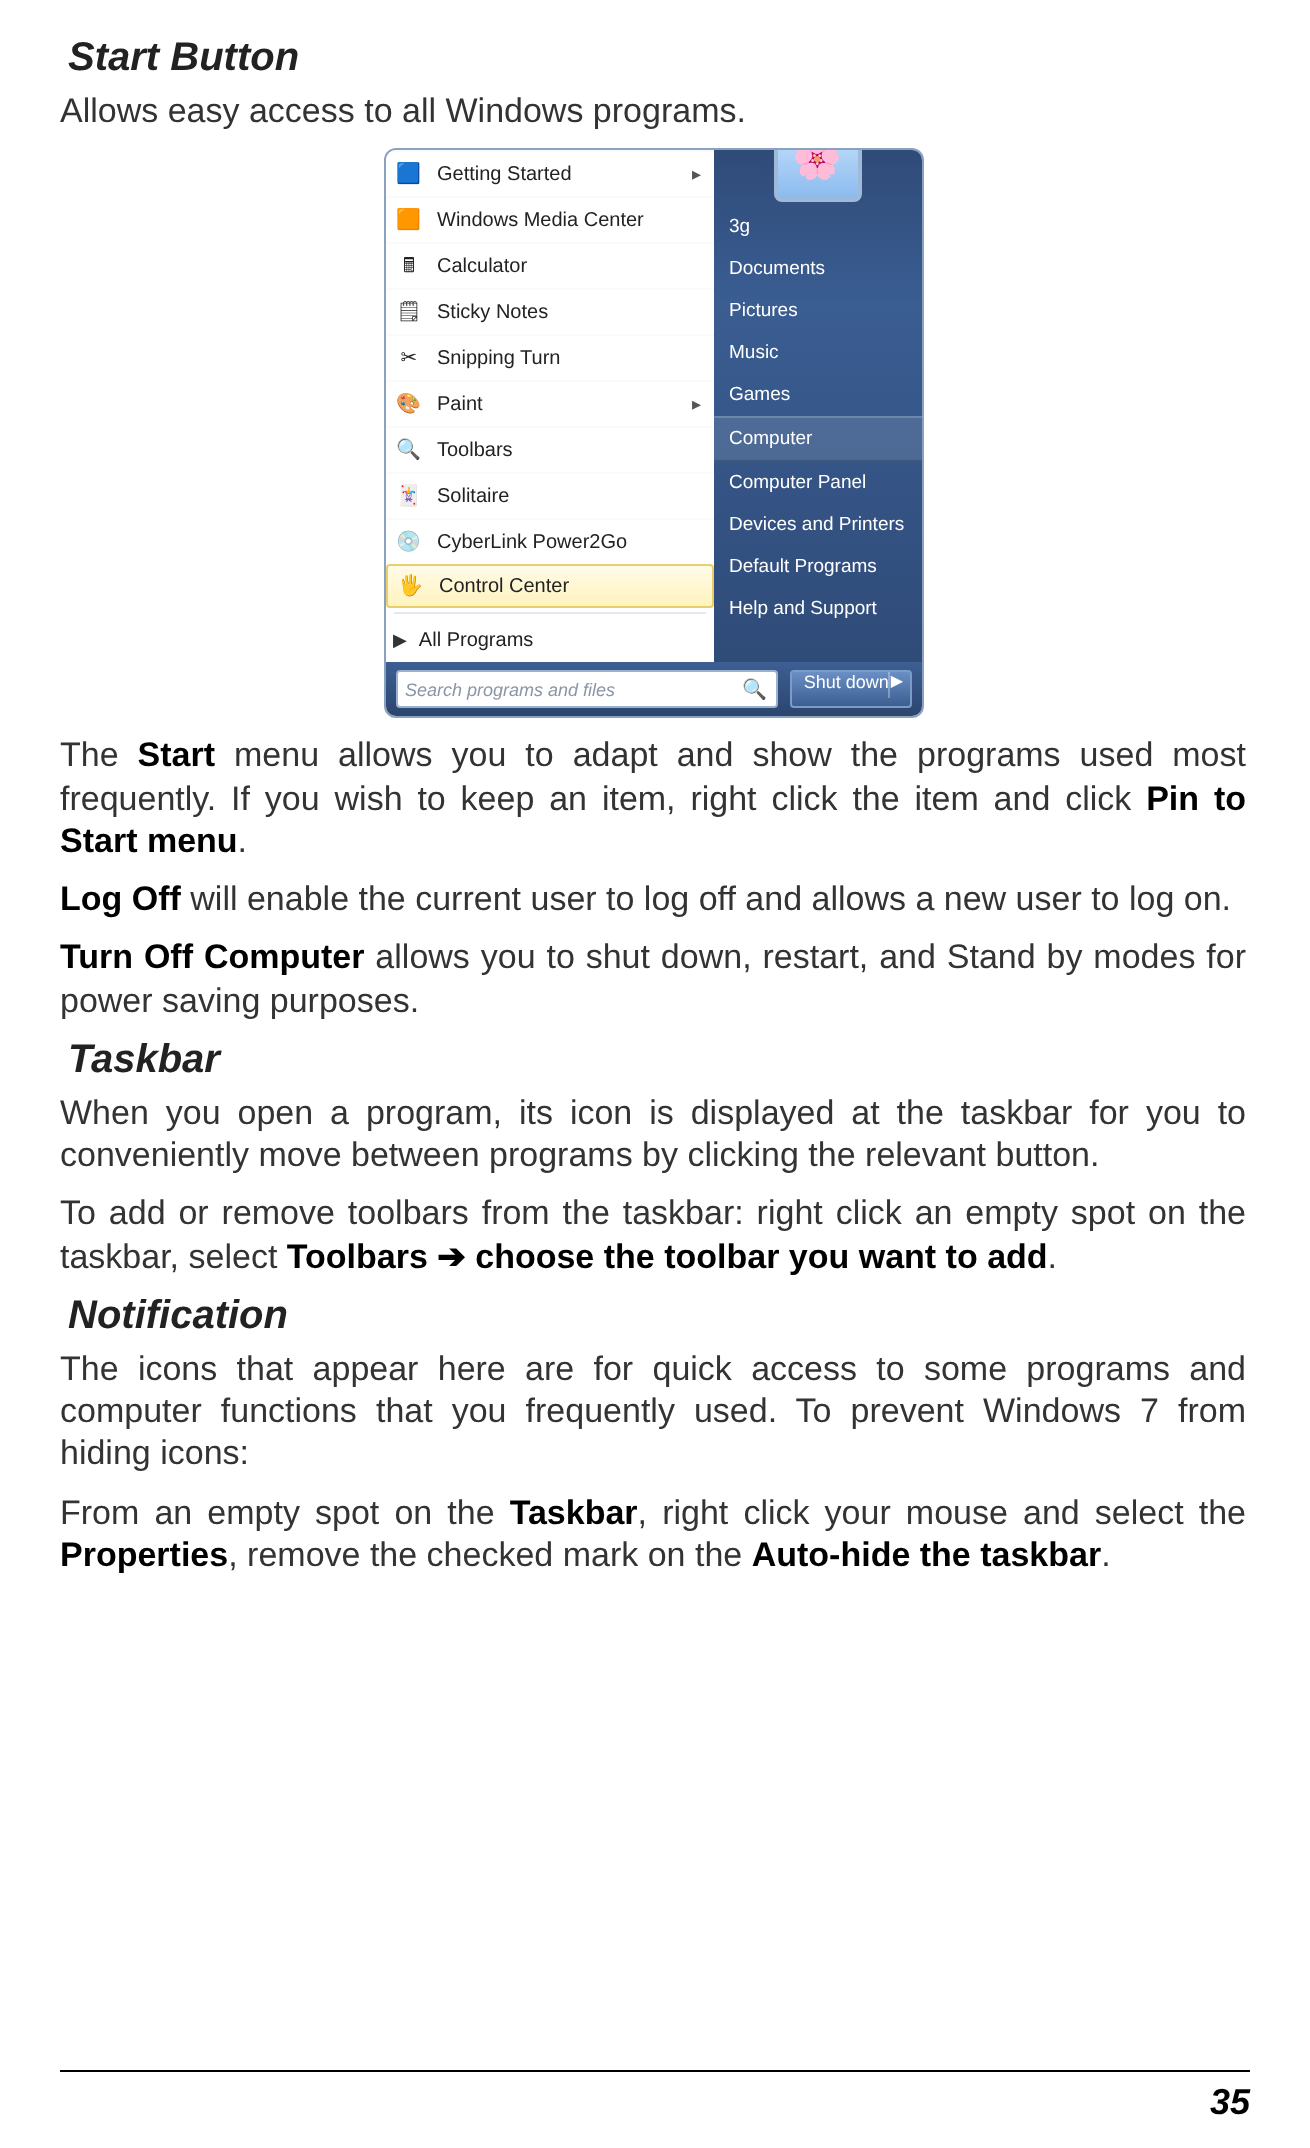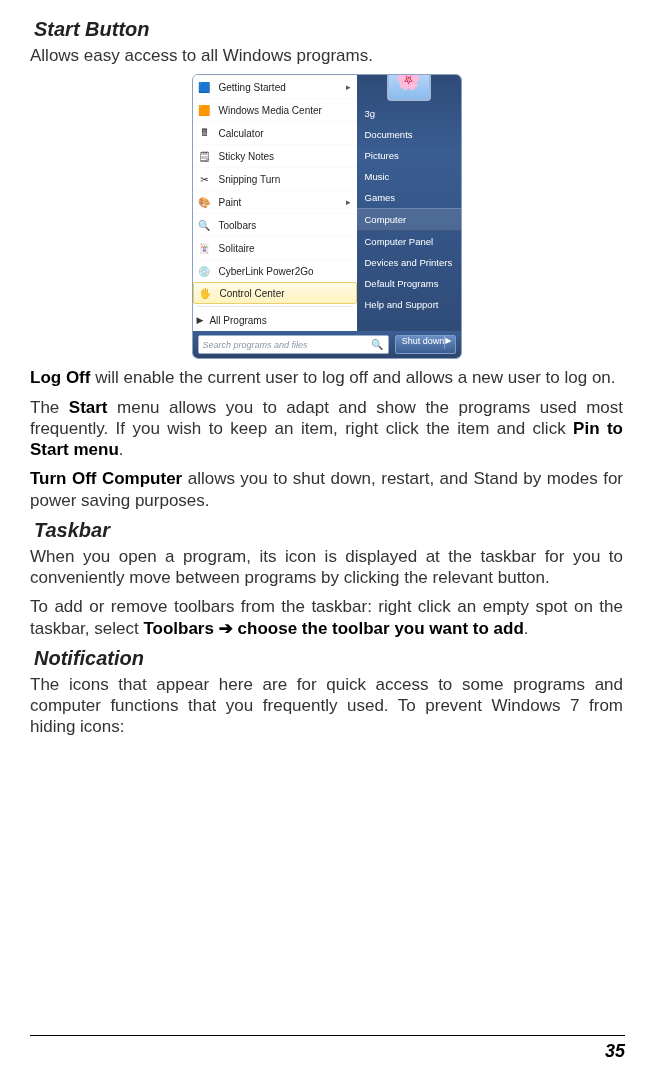--- a/index.html
+++ b/index.html
@@ -240,33 +240,36 @@
       </div>
       <div class="shut">
         <span>Shut down</span>
         <span class="sep"></span>
         <span class="ar">▶</span>
       </div>
     </div>
   </div>
 
   <p class="body">
+    <span>The </span><b>Start</b><span> menu allows you to adapt and show the programs used most frequently. If you wish to keep an item, right click the item and click </span><b>Pin to Start menu</b><span>.</span>
+  </p>
+  <p class="body">
     <b>Log Off</b><span> will enable the current user to log off and allows a new user to log on.</span>
-  </p>
-  <p class="body">
-    <span>The </span><b>Start</b><span> menu allows you to adapt and show the programs used most frequently. If you wish to keep an item, right click the item and click </span><b>Pin to Start menu</b><span>.</span>
   </p>
   <p class="body">
     <b class="u">Turn Off Computer</b><span> allows you to shut down, restart, and Stand by modes for power saving purposes.</span>
   </p>
 
   <h3 class="section">Taskbar</h3>
   <p class="body">When you open a program, its icon is displayed at the taskbar for you to conveniently move between programs by clicking the relevant button.</p>
   <p class="body">
     <span>To add or remove toolbars from the taskbar: right click an empty spot on the taskbar, select </span><b><span>Toolbars </span><span class="arrow">➔</span><span> choose the toolbar you want to add</span></b><span>.</span>
   </p>
 
   <h3 class="section">Notification</h3>
   <p class="body">The icons that appear here are for quick access to some programs and computer functions that you frequently used. To prevent Windows 7 from hiding icons:</p>
+  <p class="body">
+    <span>From an empty spot on the </span><b>Taskbar</b><span>, right click your mouse and select the </span><b>Properties</b><span>, remove the checked mark on the </span><b>Auto-hide the taskbar</b><span>.</span>
+  </p>
 
   <div class="footer-line"></div>
   <div class="page-num">35</div>
 </div>
 
 </body></html>

